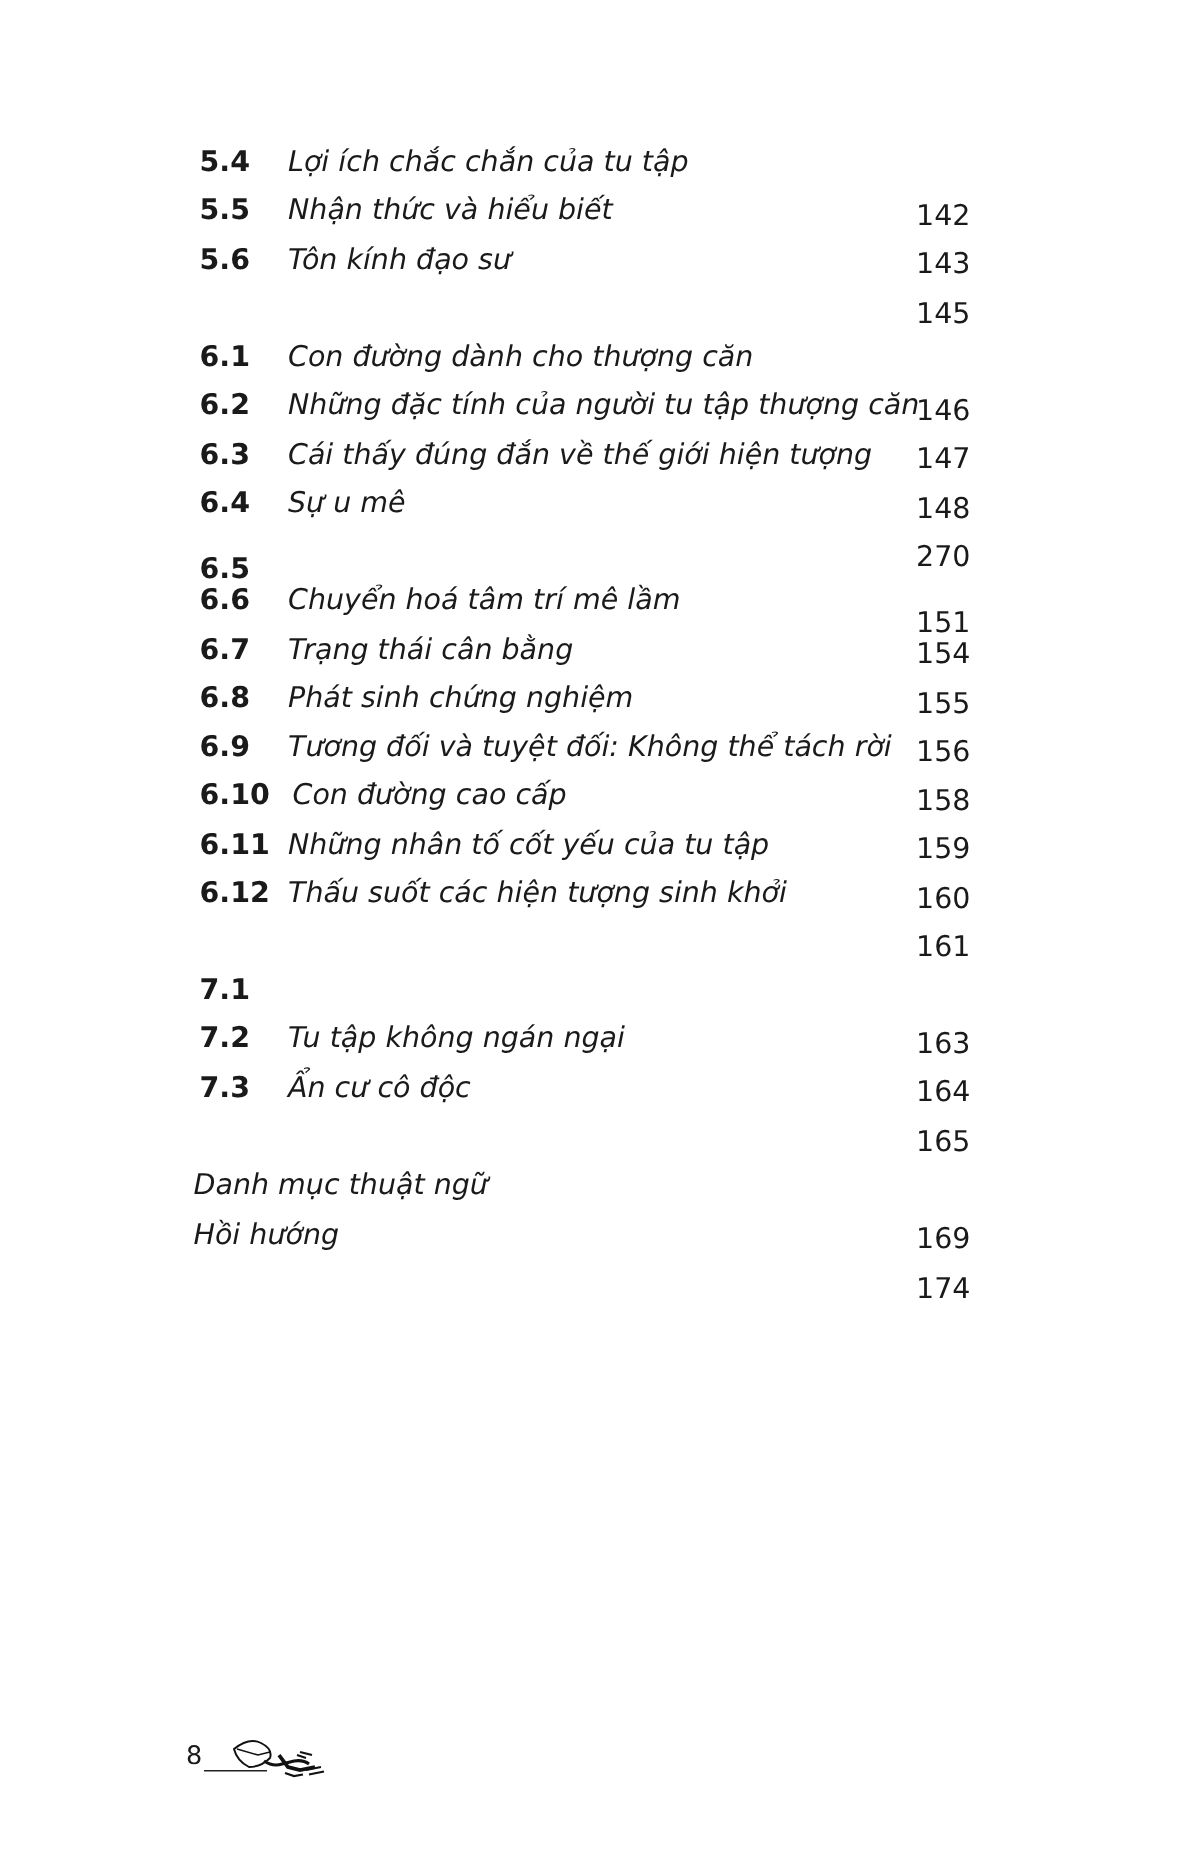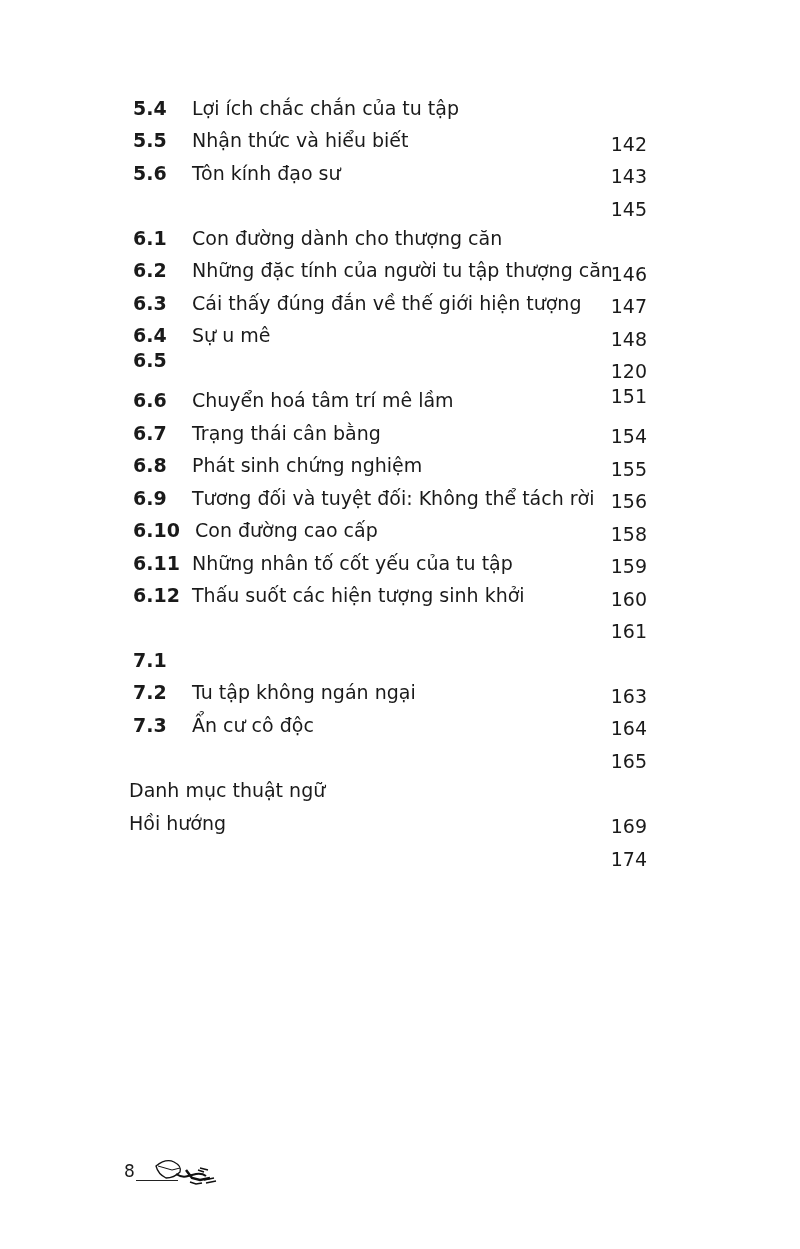--- a/index.html
+++ b/index.html
@@ -6,21 +6,21 @@
   body {
     width: 800px; height: 1249px; background: #ffffff; position: relative;
     font-family: "DejaVu Sans", sans-serif; color: #1a1a1a; overflow: hidden;
   }
   .toc { position: absolute; left: 0; top: 0; width: 800px; }
   .row {
     position: absolute; left: 0; width: 800px; height: 32px;
     font-size: 19px; line-height: 32px;
   }
   .num { position: absolute; left: 133px; font-weight: bold; }
-  .title { position: absolute; left: 192px; white-space: nowrap; }
+  .title { position: absolute; left: 192px; white-space: nowrap; font-style: italic; }
   .title.plain { left: 129px; }
   .page { position: absolute; right: 153px; text-align: right; margin-top: 36px; }
   .footer { position: absolute; left: 124px; top: 1158px; height: 30px; }
   .folio { position: absolute; left: 0; top: 0; font-size: 17px; line-height: 26px; }
   .rule { position: absolute; left: 12px; top: 22px; width: 42px; border-top: 1px solid #222; }
   .ornament { position: absolute; left: 28px; top: -2px; }
 </style>
 </head>
 <body>
 
@@ -53,23 +53,23 @@
     <span class="page">147</span>
   </div>
   <div class="row" style="top:287px">
     <span class="num">6.3</span>
     <span class="title">Cái thấy đúng đắn về thế giới hiện tượng</span>
     <span class="page">148</span>
   </div>
   <div class="row" style="top:319px">
     <span class="num">6.4</span>
     <span class="title">Sự u mê</span>
-    <span class="page">120</span>
+    <span class="page">270</span>
   </div>
-  <div class="row" style="top:344px">
+  <div class="row" style="top:363px">
     <span class="num">6.5</span>
     <span class="page">151</span>
   </div>
   <div class="row" style="top:384px">
     <span class="num">6.6</span>
     <span class="title">Chuyển hoá tâm trí mê lầm</span>
     <span class="page">154</span>
   </div>
   <div class="row" style="top:417px">
     <span class="num">6.7</span>

